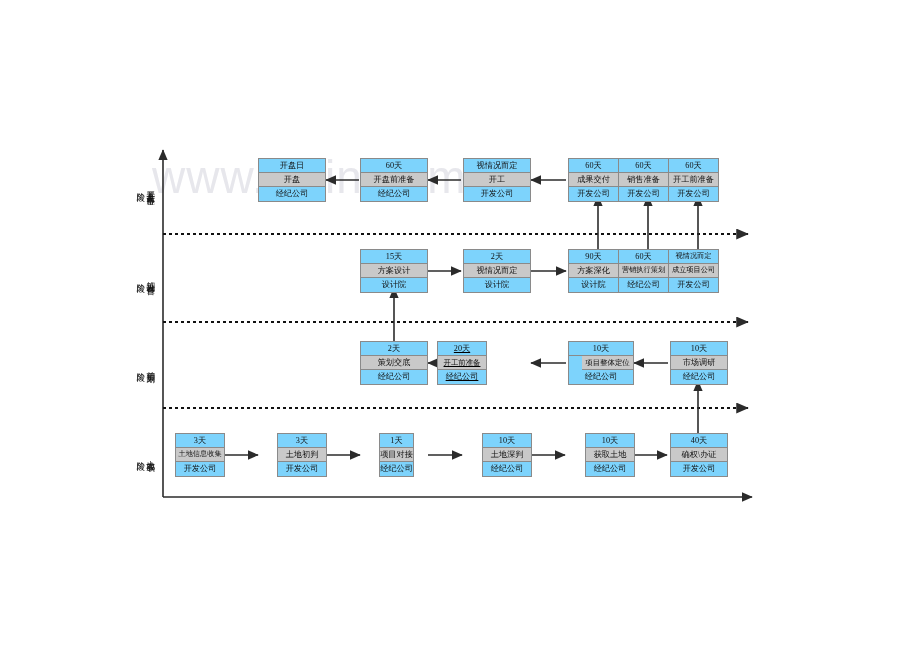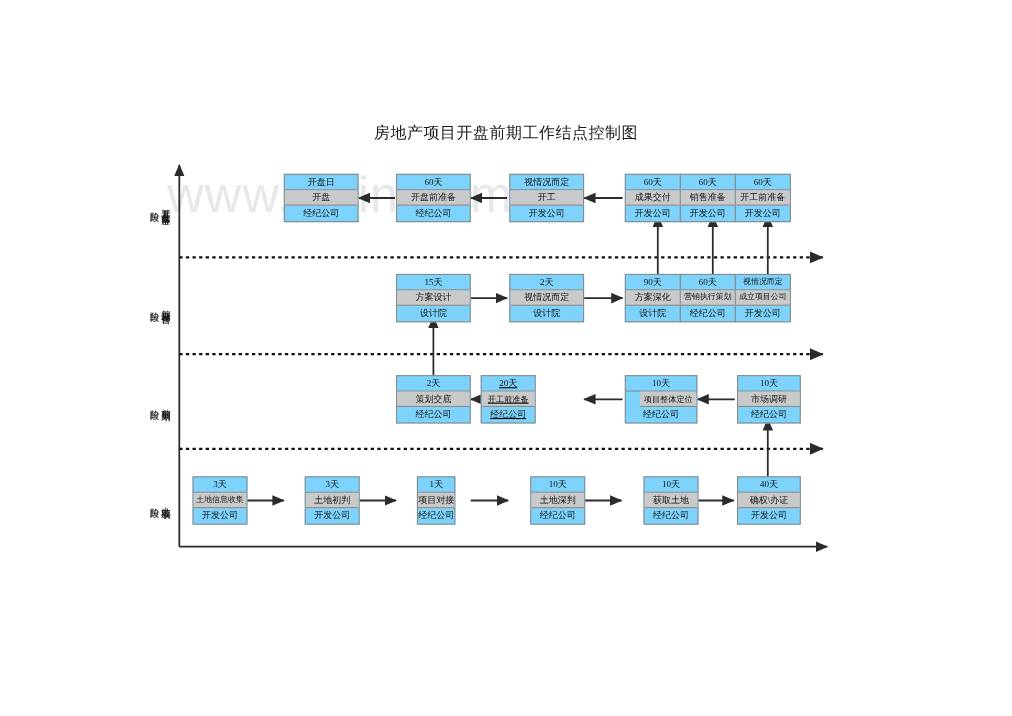--- a/index.html
+++ b/index.html
@@ -94,21 +94,20 @@
   .group .node{position:relative;left:auto;top:auto;margin-left:-1px;}
   .group .node:first-child{margin-left:0;}
 </style>
 </head>
 <body>
 
 <div id="canvas">
 
   <div class="watermark">www.zixin.com.cn</div>
 
-  <div class="title">房地产项目开盘前期工作结点控制图</div>
 
   <svg class="axis-svg" viewBox="0 0 920 651" xmlns="http://www.w3.org/2000/svg">
     <defs>
       <marker id="ah" markerWidth="8" markerHeight="8" refX="6.5" refY="3" orient="auto">
         <path d="M0,0 L7,3 L0,6 z" fill="#2b2b2b"></path>
       </marker>
       <marker id="ahs" markerWidth="7" markerHeight="7" refX="5.6" refY="2.6" orient="auto">
         <path d="M0,0 L6,2.6 L0,5.2 z" fill="#2b2b2b"></path>
       </marker>
     </defs>

